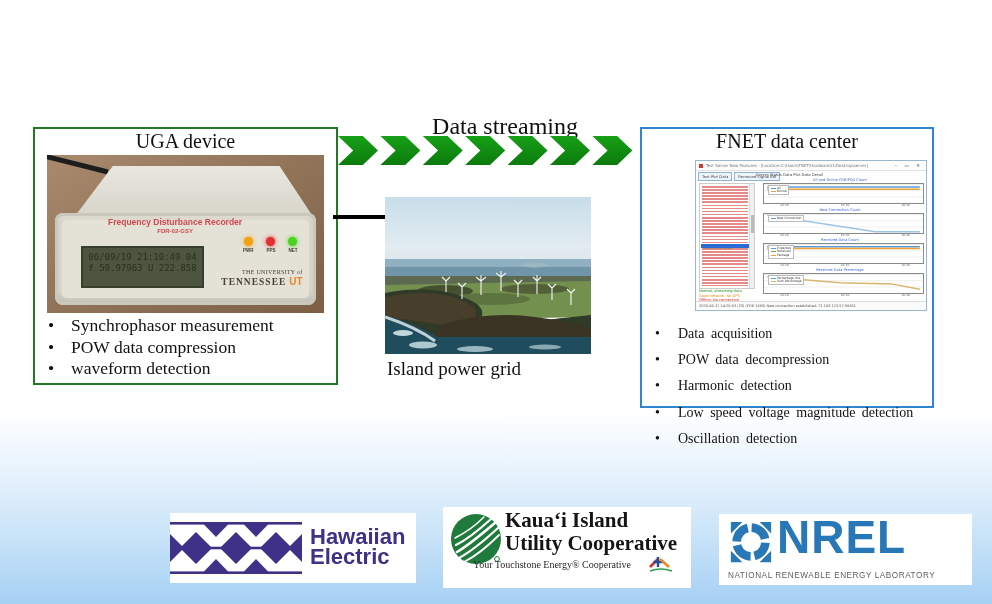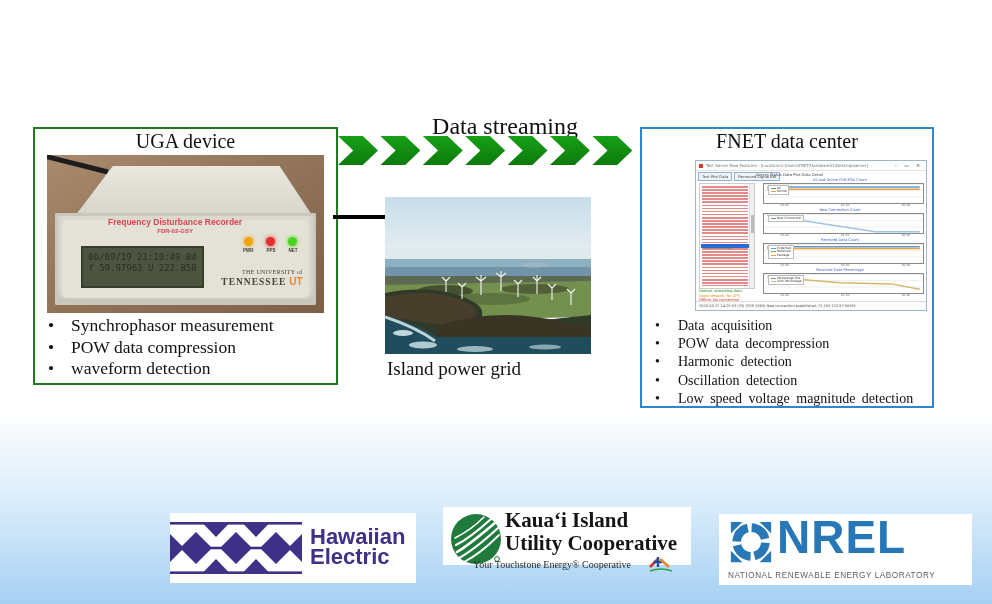--- a/index.html
+++ b/index.html
@@ -10,39 +10,39 @@
   .panel{position:absolute;background:#fff;}
   .uga-box{left:33px;top:127px;width:301px;height:254px;border:2px solid #217a21;}
   .fnet-box{left:640px;top:127px;width:290px;height:277px;border:2px solid #2e86d1;}
   .box-title{position:absolute;left:0;right:0;top:1px;text-align:center;font-size:20px;}
   .caption{position:absolute;text-align:left;font-size:19px;}
   
   ul.bullets{margin:0;padding:0;list-style:none;position:absolute;}
   .uga-bullets{left:6px;right:10px;top:186px;font-size:17.5px;line-height:21.5px;}
   .fnet-bullets{left:6px;right:2px;top:188px;font-size:14px;line-height:18.2px;word-spacing:3px;}
   ul.bullets li{position:relative;padding-left:30px;}
-  .fnet-bullets li{padding-left:26px;}
+  .fnet-bullets li{padding-left:26px;margin-top:8px;}
   ul.bullets li::before{content:"\2022";position:absolute;left:7px;}
   
   .stream-label{left:378px;top:113px;width:200px;text-align:right;font-size:24px;}
   .arrow-row{left:338px;top:136px;height:29px;display:flex;gap:2.4px;}
   .chev{width:40px;height:29px;background:linear-gradient(180deg,#17a017,#0c7a0c);
     clip-path:polygon(0 0,62% 0,100% 50%,62% 100%,0 100%,38% 50%);}
   
   .seg{position:absolute;background:#000;}
   .arrowhead{position:absolute;width:0;height:0;border-left:15px solid #000;
     border-top:9px solid transparent;border-bottom:9px solid transparent;}
   
   .photo{position:absolute;left:12px;top:26px;width:277px;height:158px;overflow:hidden;
     background:linear-gradient(150deg,#a98a6d 0%,#93755a 45%,#7d5f46 100%);}
   .cable{position:absolute;left:-8px;top:6px;width:70px;height:5px;background:#1d1d1d;transform:rotate(14deg);}
   .dev-lid{position:absolute;left:10%;top:7%;width:86%;height:32%;
     background:linear-gradient(180deg,#e9e7de,#d7d5ca);
     clip-path:polygon(16% 0,86% 0,100% 100%,0% 100%);}
-  .dev-front{position:absolute;left:3%;top:37%;width:94%;height:58%;background:#dcdacf;border-radius:2px;
+  .dev-front{position:absolute;left:3%;top:37%;width:94%;height:58%;background:#dcdacf;border-radius:8px;
     box-shadow:inset 0 0 0 3px #cac8bc, inset 0 -6px 10px rgba(0,0,0,.15);}
   .front-inner{position:absolute;left:7px;top:7px;right:7px;bottom:7px;background:#e4e2d7;border-radius:5px;}
   .dev-redlabel{position:absolute;left:18%;top:5%;width:56%;text-align:center;color:#d4454f;
     font-family:"Liberation Sans",sans-serif;font-weight:bold;font-size:8.5px;line-height:9px;}
   .dev-redlabel .sub{font-size:6px;font-weight:bold;}
   .lcd{position:absolute;left:10%;top:36%;width:47%;height:45%;background:#4d5540;border:2px solid #383e2c;
     font-family:"DejaVu Sans Mono",monospace;font-size:9px;line-height:11px;color:rgba(28,33,16,.75);
     padding:4px 3px 0 5px;box-sizing:border-box;white-space:nowrap;overflow:hidden;}
   .led-row{position:absolute;right:7%;top:26%;display:flex;gap:13px;}
   .led{display:flex;flex-direction:column;align-items:center;gap:2px;}
@@ -86,21 +86,21 @@
   .mc-leg-row{display:flex;align-items:center;gap:1.5px;font-size:3px;line-height:3.6px;color:#333;white-space:nowrap;}
   .mc-swatch{display:inline-block;width:5px;height:1.2px;}
   .mc-ticks{display:flex;justify-content:space-between;padding:0 14px 0 24px;font-size:3px;color:#666;line-height:3.6px;}
   .statusbar{position:absolute;left:0;right:0;bottom:0;height:9px;border-top:1px solid #ddd;background:#fbfbfb;
     font-size:3.5px;color:#555;padding:2px 0 0 3px;box-sizing:border-box;white-space:nowrap;overflow:hidden;}
   
   .logo-card{position:absolute;background:#fff;}
   .he-card{left:170px;top:513px;width:246px;height:70px;}
   .he-text{position:absolute;left:140px;top:14px;font-family:"Liberation Sans",sans-serif;font-weight:bold;
     font-size:22px;line-height:20px;color:#3e3187;}
-  .kiuc-card{left:443px;top:507px;width:248px;height:58px;}
+  .kiuc-card{left:443px;top:507px;width:248px;height:81px;}
   .kiuc-text{position:absolute;left:62px;top:2px;font-weight:bold;font-size:21px;line-height:22.5px;color:#151515;}
   .kiuc-tag{position:absolute;left:30px;top:52px;font-size:10px;color:#2b2b2b;white-space:nowrap;}
   .kiuc-circle{position:absolute;left:6px;top:5px;}
   .kiuc-fig{position:absolute;left:205px;top:48px;}
   .nrel-card{left:719px;top:514px;width:253px;height:71px;}
   .nrel-emblem{position:absolute;left:9px;top:5px;}
   .nrel-word{position:absolute;left:58px;top:-4px;font-family:"Liberation Sans",sans-serif;font-weight:bold;
     font-size:46px;letter-spacing:1px;color:#2878b8;}
   .nrel-sub{position:absolute;left:9px;bottom:5px;width:240px;font-family:"Liberation Sans",sans-serif;
     font-size:8.2px;letter-spacing:.55px;color:#5f5f5f;white-space:nowrap;}
@@ -335,22 +335,22 @@
             </div>
           </div>
       </div>
       <div class="statusbar">2020-06-17 14:25:53 (25)    (FDR 1665) New connection established: 72.163.123.57:59361</div>
     </div>
 
     <ul class="bullets fnet-bullets">
         <li>Data acquisition</li>
         <li>POW data decompression</li>
         <li>Harmonic detection</li>
+        <li>Low speed voltage magnitude detection</li>
         <li>Oscillation detection</li>
-        <li>Low speed voltage magnitude detection</li>
       </ul>
   </div>
 
   <div class="logo-card he-card">
     <svg width="132" height="70" viewBox="0 0 132 70">
       <g fill="#3e3187">
         <rect x="0" y="9" width="132" height="2.6"></rect>
         <rect x="0" y="33.7" width="132" height="2.6"></rect>
         <rect x="0" y="58.4" width="132" height="2.6"></rect>
         <polygon points="26,19 42,35 26,51 10,35"></polygon>

